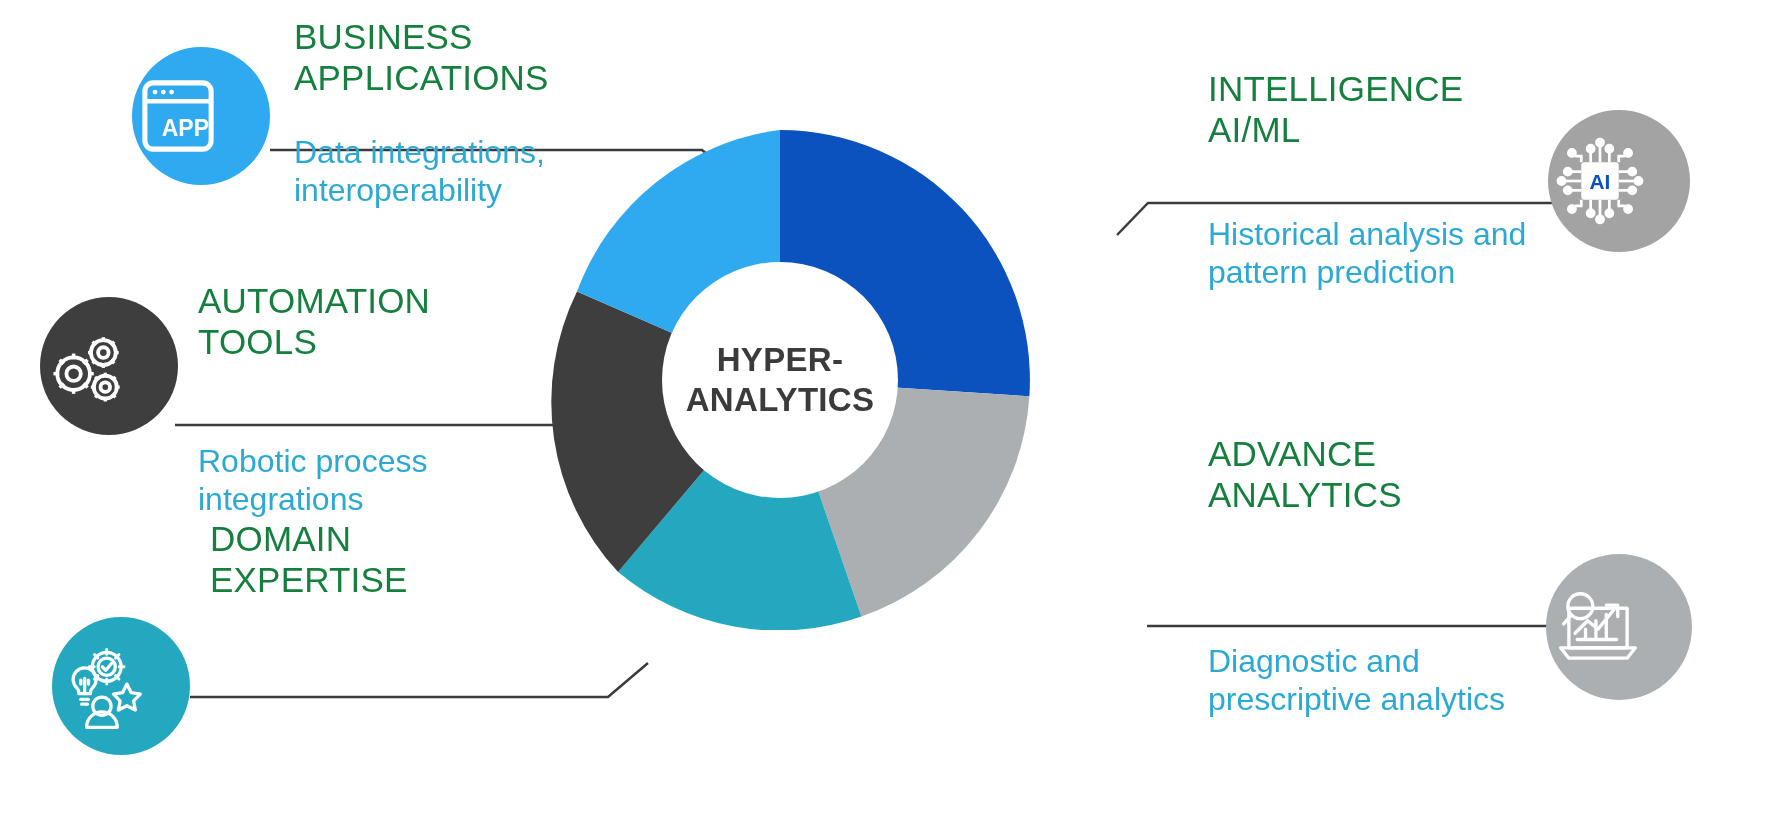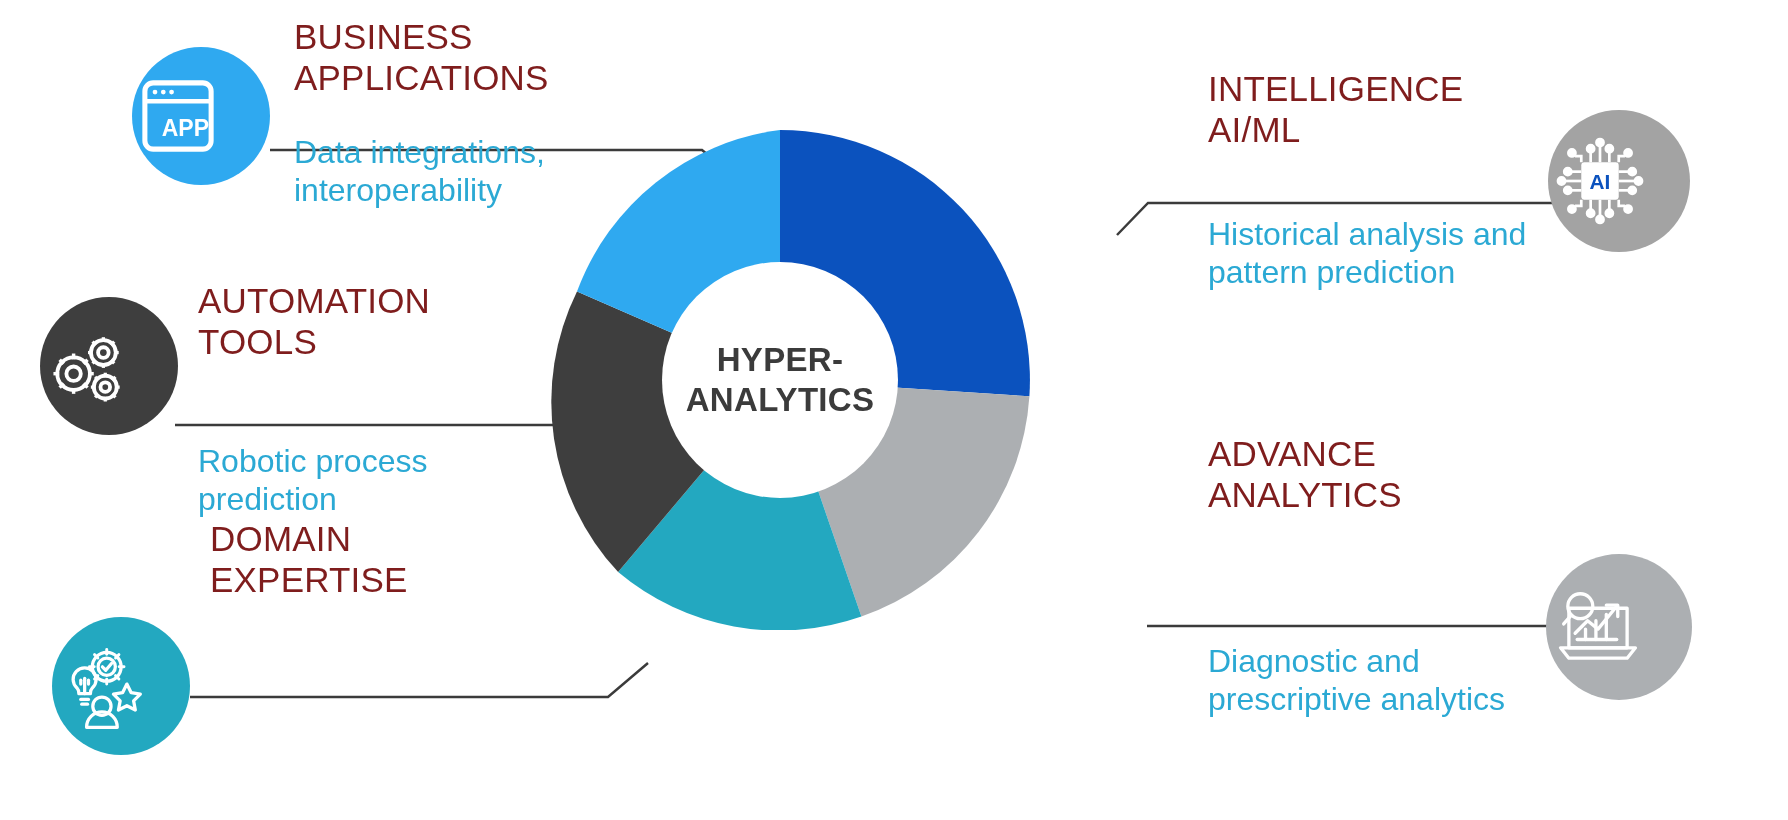--- a/index.html
+++ b/index.html
@@ -26,21 +26,21 @@
     align-items: center;
     justify-content: flex-start;
   }
   .icon-circle svg { display: block; }
 
   
   .node-title {
     position: absolute;
     font-size: 35px;
     line-height: 1.18;
-    color: #7f1d1d;
+    color: #15803d;
     letter-spacing: 0.2px;
     font-weight: 400;
     white-space: pre-line;
   }
   .node-desc {
     position: absolute;
     font-size: 32px;
     line-height: 1.18;
     color: #2ba9d4;
     font-weight: 400;
@@ -172,21 +172,21 @@
           <line x1="75.1" y1="79.1" x2="78.6" y2="82.6"></line>
           <line x1="78.6" y1="61.4" x2="75.1" y2="64.9"></line>
           <line x1="60.9" y1="79.1" x2="57.4" y2="82.6"></line>
         </g>
       </g>
     </svg>
   </div>
   <div class="node-title" style="left:198px; top:280px; width:400px;">AUTOMATION
 TOOLS</div>
   <div class="node-desc" style="left:198px; top:443px; width:400px;">Robotic process
-prediction</div>
+integrations</div>
 
   <div class="icon-circle" style="left:52px; top:617px; width:138px; height:138px; background:#23A8C0;">
     <svg width="96" height="96" viewBox="0 0 100 100">
       <g fill="none" stroke="#ffffff" stroke-width="3.4" stroke-linejoin="round" stroke-linecap="round">
 
         <circle cx="57" cy="30" r="15"></circle>
         <circle cx="57" cy="30" r="9"></circle>
         <polyline points="52.5,30 56,33.6 62,26.5"></polyline>
         <g stroke-width="3">
           <line x1="57" y1="12" x2="57" y2="17"></line>

